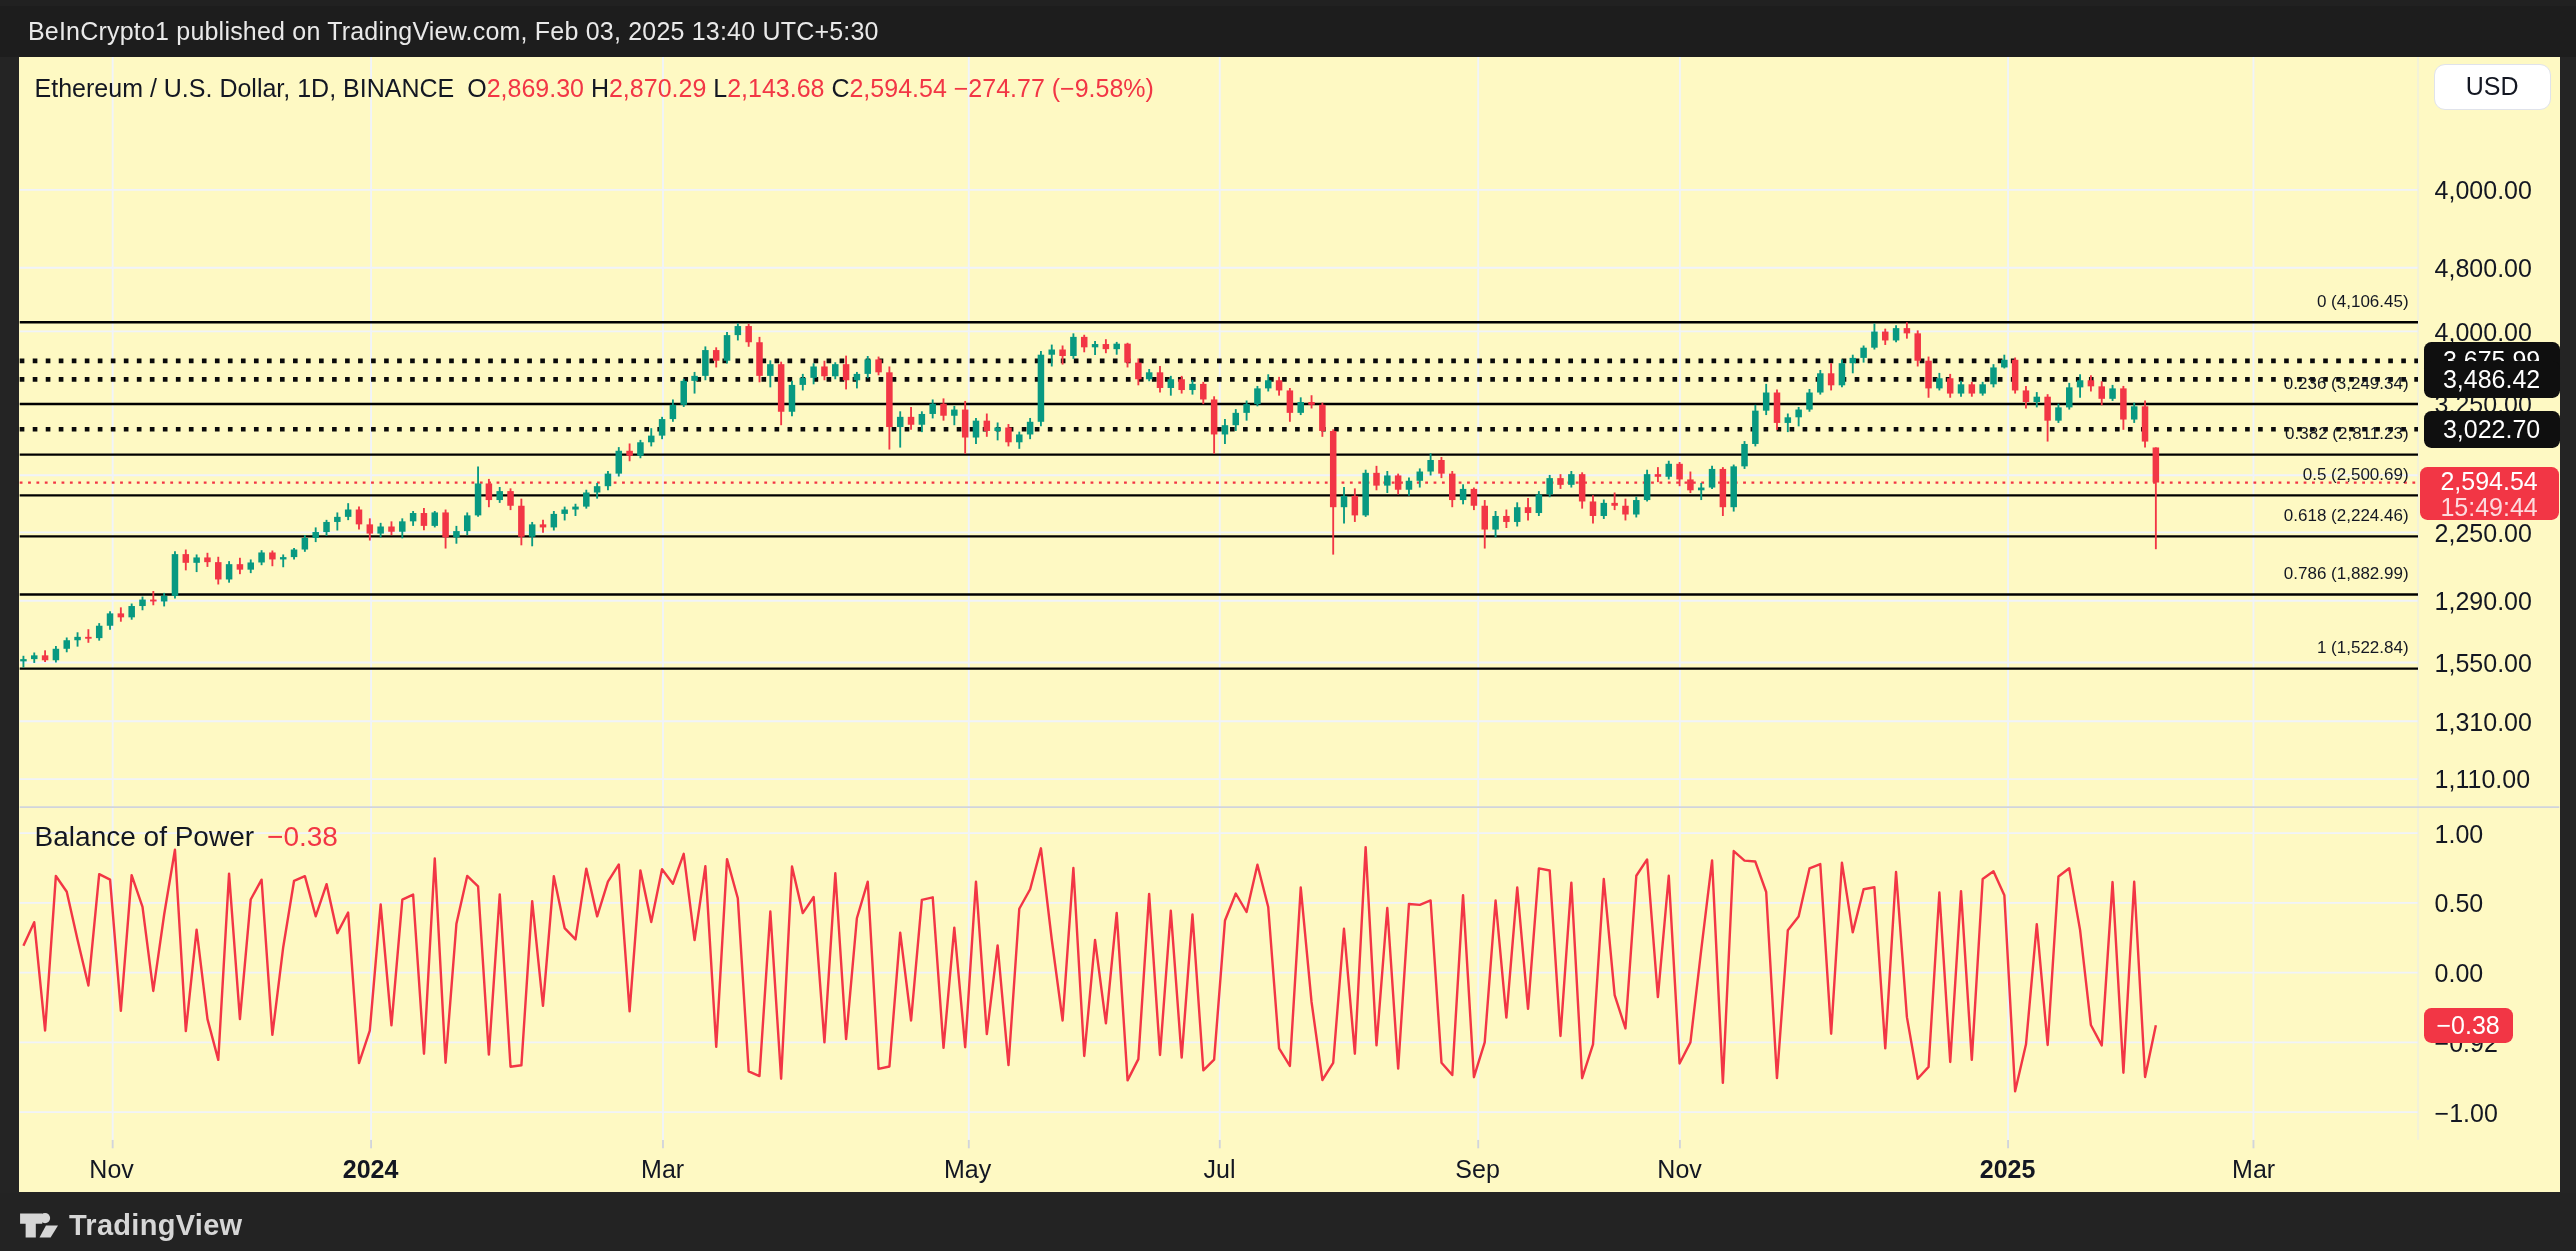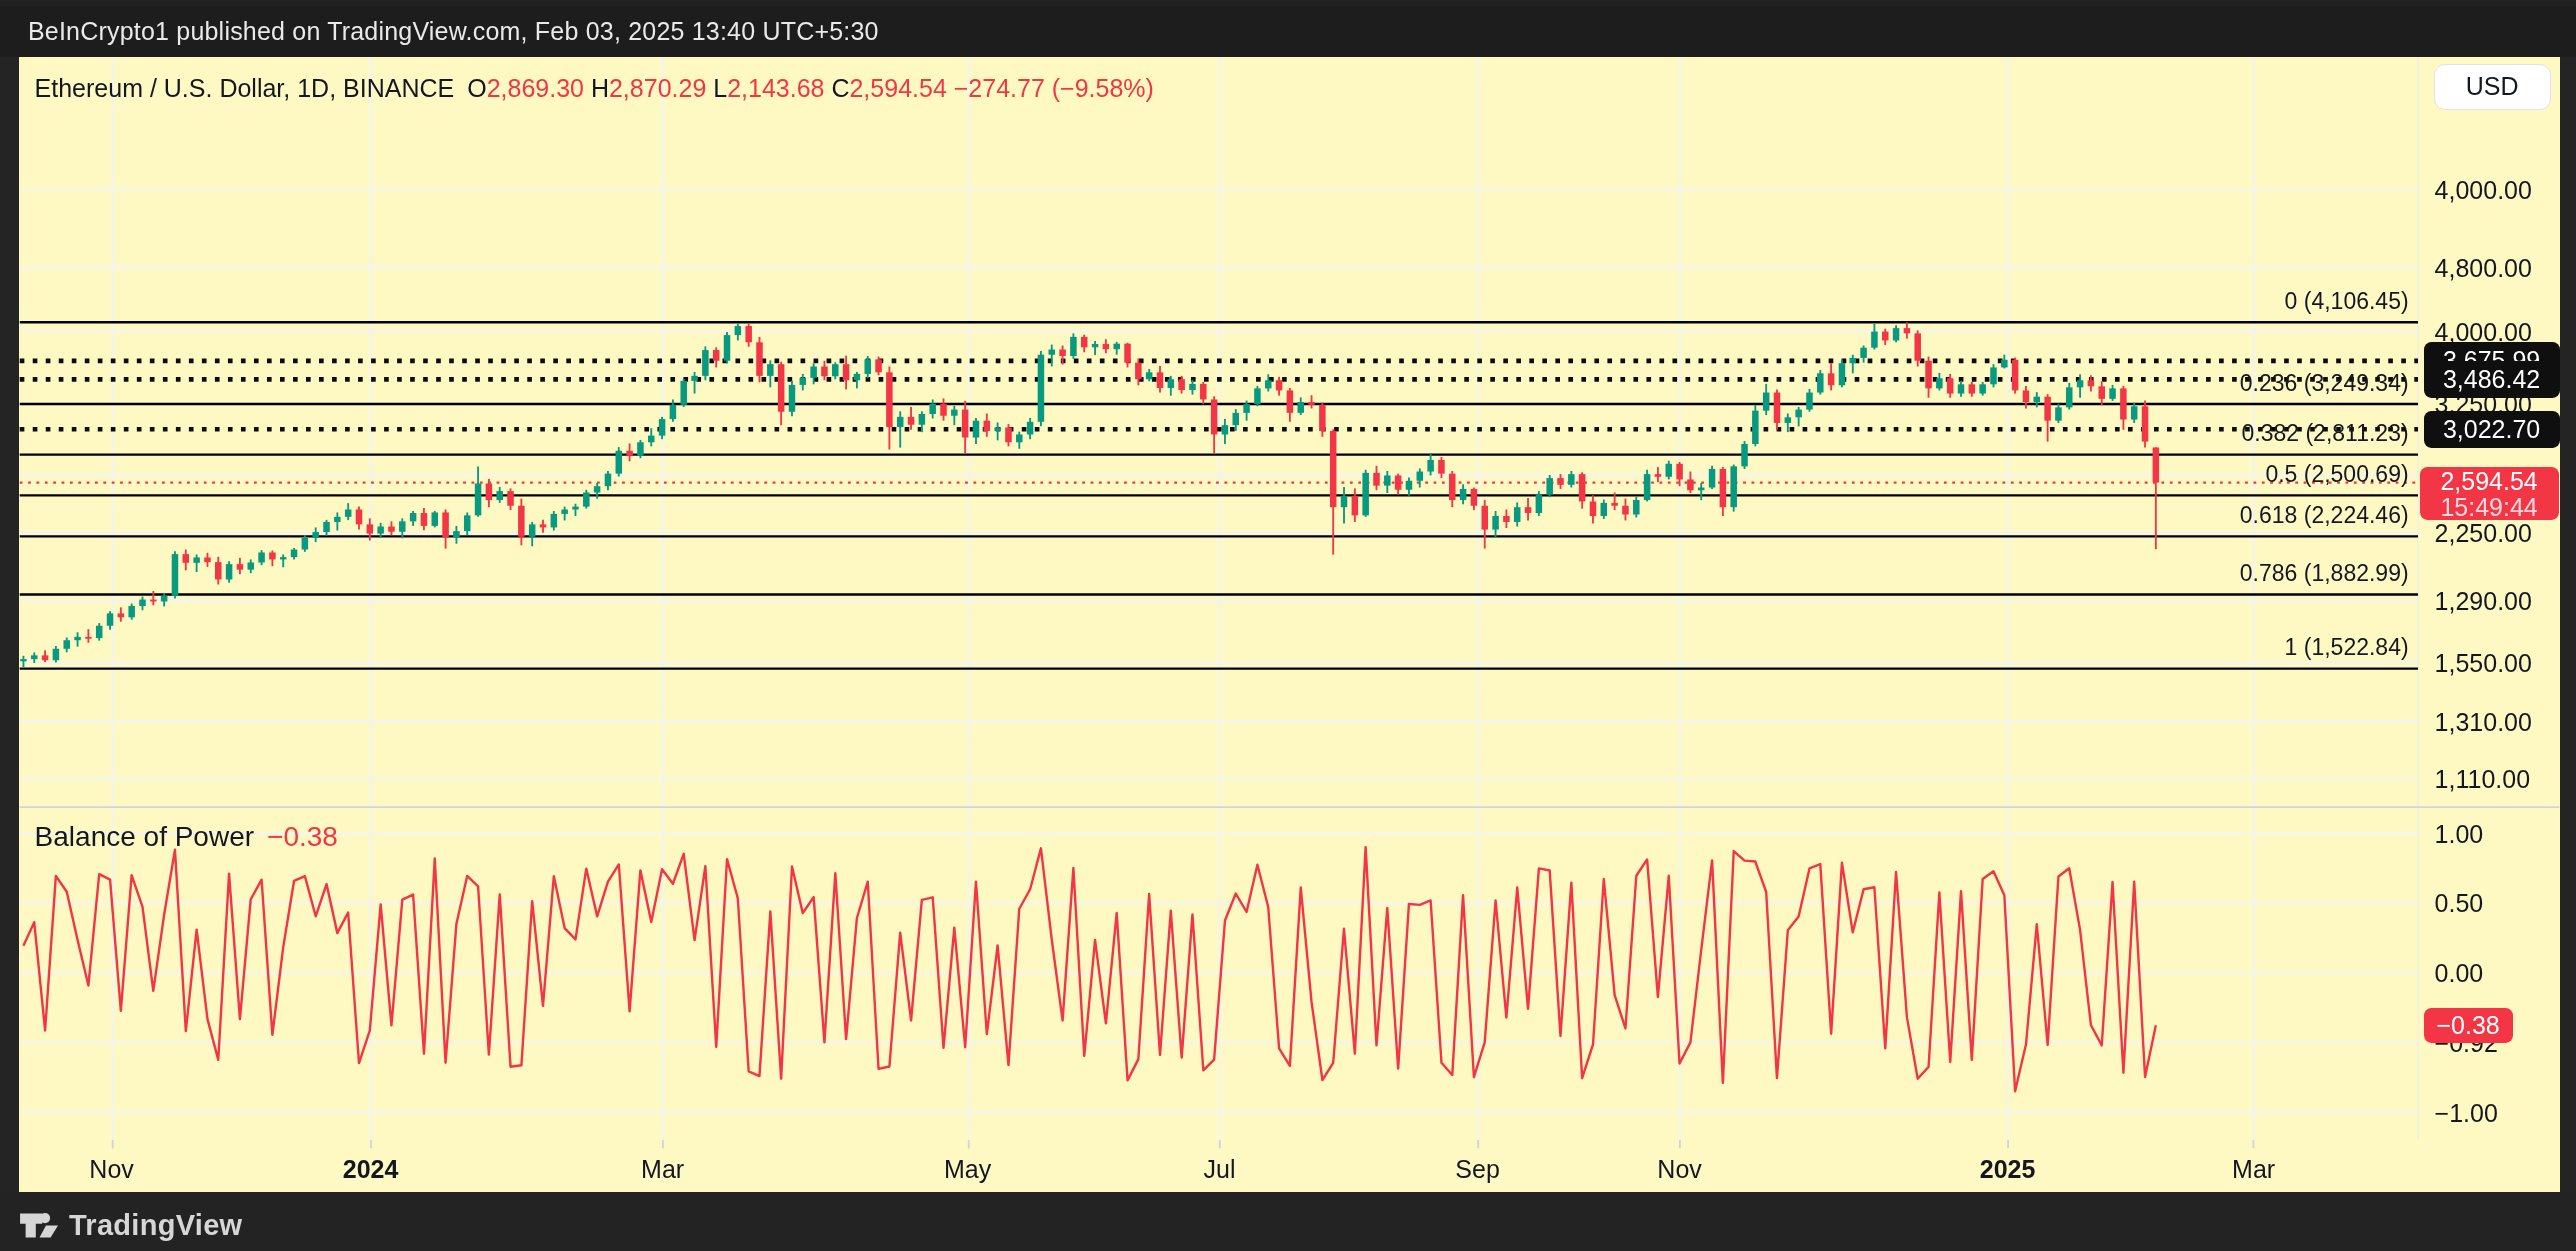--- a/index.html
+++ b/index.html
@@ -18,21 +18,21 @@
            font-size:25px;color:#131722;background:#fff;box-sizing:border-box;}
   .lbl{position:absolute;font-size:25px;line-height:28px;color:#131722;white-space:nowrap;}
   .tick-right{left:2416px;}
   .badge{position:absolute;left:2405px;width:136px;height:37px;border-radius:7.4px;background:#0F0F0F;
          color:#fff;font-size:25px;display:flex;align-items:center;justify-content:center;white-space:nowrap;}
   .price-badge{position:absolute;left:2401px;width:139px;height:53px;border-radius:7.4px;background:#F23645;
          color:#fff;font-size:25px;line-height:26px;display:flex;flex-direction:column;align-items:center;justify-content:center;}
   .price-badge .cd{color:rgba(255,255,255,.82);}
   .bop-badge{position:absolute;left:2405px;width:89px;height:35px;border-radius:7.4px;background:#F23645;
          color:#fff;font-size:25px;display:flex;align-items:center;justify-content:center;}
-  .fib-lbl{position:absolute;right:151px;font-size:23px;line-height:25px;color:#131722;white-space:nowrap;}
+  .fib-lbl{position:absolute;right:151px;font-size:17px;line-height:25px;color:#131722;white-space:nowrap;}
   .time-lbl{position:absolute;top:1098px;transform:translateX(-50%);font-size:25px;color:#131722;white-space:nowrap;}
   .time-lbl.bold{font-weight:700;}
   .bop-title{position:absolute;left:16px;top:764px;font-size:28px;color:#131722;white-space:nowrap;}
   .bop-title .val{color:#F23645;margin-left:13px;}
   .bottombar{position:absolute;left:0;top:1187px;width:2576px;height:65px;background:#232323;
              display:flex;align-items:center;}
   .brand{display:flex;align-items:center;margin-left:18.6px;}
   .brand .txt{color:#d6d6d6;font-size:29px;font-weight:600;margin-left:9.3px;letter-spacing:0.3px;}
 </style>
 </head>

